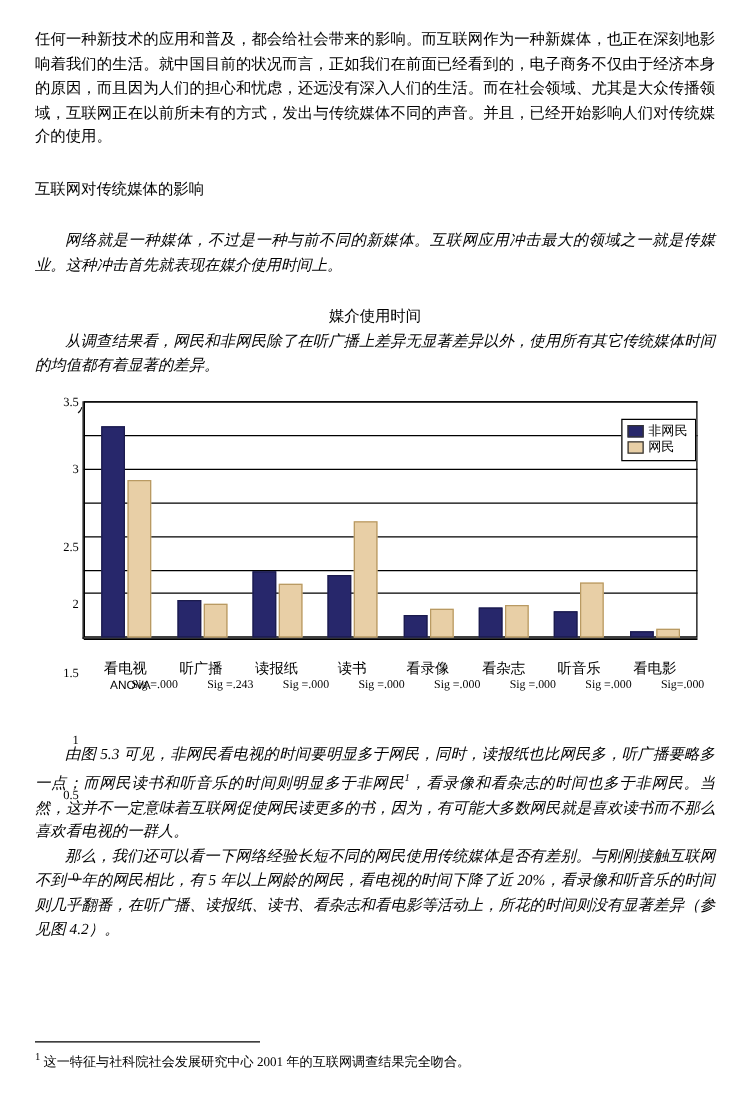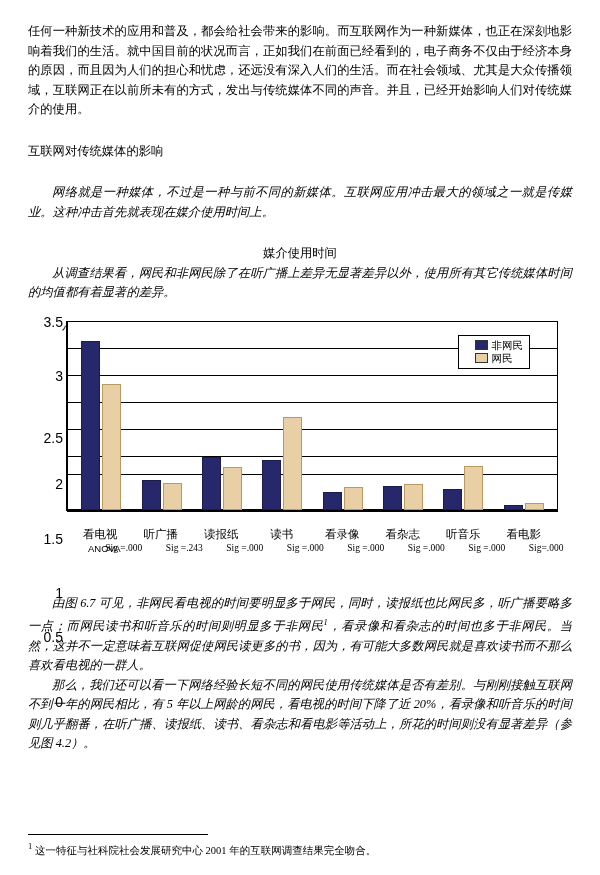--- a/index.html
+++ b/index.html
@@ -89,22 +89,22 @@
     left: 0;
     width: 100%;
     border-top: 1px solid #000000;
     height: 0;
   }
   .ytick {
     position: absolute;
     right: 100%;
     margin-right: 4px;
     transform: translateY(-50%);
-    font-size: 14px;
-    font-family: Liberation Sans, sans-serif;
+    font-size: 10px;
+    font-family: Liberation Serif, serif;
     white-space: nowrap;
   }
   .bars {
     position: absolute;
     left: 0; right: 0; bottom: 0; top: 0;
     display: flex;
     align-items: flex-end;
     justify-content: space-around;
     padding: 0 4px;
     box-sizing: border-box;
@@ -115,25 +115,25 @@
     gap: 2px;
     height: 100%;
   }
   .bar {
     width: 17px;
   }
   .bar.a { background: #27276b; border: 1px solid #1b1b4d; }
   .bar.b { background: #e8cfa6; border: 1px solid #b99a63; }
   .legend {
     position: absolute;
-    right: 28px;
+    right: 1px;
     top: 14px;
     border: 1px solid #000;
     background: #ffffff;
-    padding: 3px 6px 3px 16px;
+    padding: 3px 6px 3px 4px;
     font-size: 10.5px;
     font-family: "Liberation Sans", sans-serif;
     line-height: 13px;
   }
   .legend-row { display: flex; align-items: center; gap: 4px; }
   .swatch { width: 11px; height: 8px; display: inline-block; border: 1px solid #333; }
   .swatch.a { background: #27276b; }
   .swatch.b { background: #e8cfa6; }
   .xlabels {
     position: relative;
@@ -311,21 +311,21 @@
         <div class="siglabel">Sig =.000</div>
         <div class="siglabel">Sig =.000</div>
         <div class="siglabel">Sig =.000</div>
         <div class="siglabel">Sig=.000</div>
       </div>
   </div>
 
   <div class="gap-md"></div>
   <div class="gap-sm"></div>
 
-  <p class="body-text indent"><span>由图 6.7 可见，非网民看电视的时间要明显多于网民，同时，读报纸也比网民多，听广播要略多一点；而网民读书和听音乐的时间则明显多于非网民</span><sup class="fn">1</sup><span>，看录像和看杂志的时间也多于非网民。当然，这并不一定意味着互联网促使网民读更多的书，因为，有可能大多数网民就是喜欢读书而不那么喜欢看电视的一群人。</span></p>
+  <p class="body-text indent"><span>由图 5.3 可见，非网民看电视的时间要明显多于网民，同时，读报纸也比网民多，听广播要略多一点；而网民读书和听音乐的时间则明显多于非网民</span><sup class="fn">1</sup><span>，看录像和看杂志的时间也多于非网民。当然，这并不一定意味着互联网促使网民读更多的书，因为，有可能大多数网民就是喜欢读书而不那么喜欢看电视的一群人。</span></p>
 
   <p class="body-text indent">那么，我们还可以看一下网络经验长短不同的网民使用传统媒体是否有差别。与刚刚接触互联网不到一年的网民相比，有 5 年以上网龄的网民，看电视的时间下降了近 20%，看录像和听音乐的时间则几乎翻番，在听广播、读报纸、读书、看杂志和看电影等活动上，所花的时间则没有显著差异（参见图 4.2）。</p>
 
   <div class="footnote-area">
     <div class="footnote-rule"></div>
     <div class="footnote"><sup>1</sup> <span>这一特征与社科院社会发展研究中心 2001 年的互联网调查结果完全吻合。</span></div>
   </div>
 
 </div>
 

